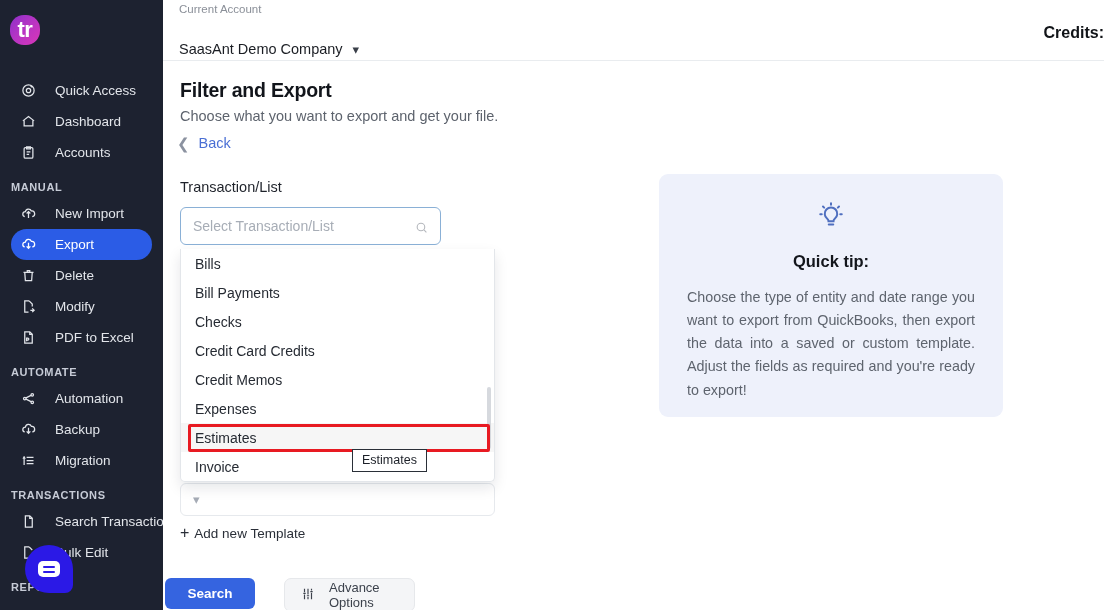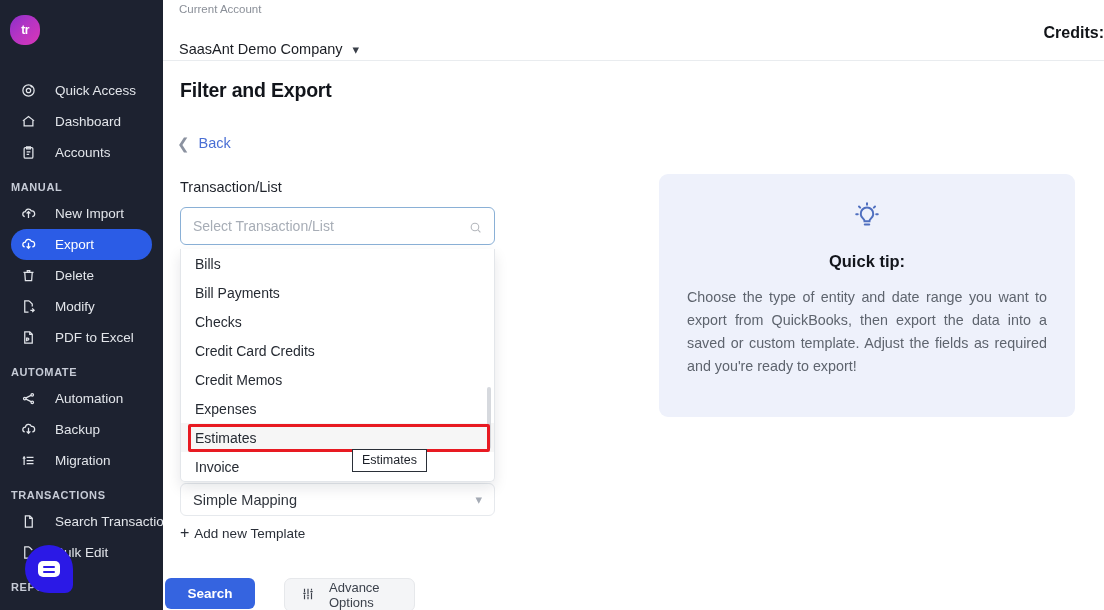--- a/index.html
+++ b/index.html
@@ -16,21 +16,21 @@
     position: absolute; left: 0; top: 0; width: 1104px; height: 61px;
     background: #ffffff; border-bottom: 1px solid #e9ecef;
     display: flex; align-items: center; z-index: 30;
   }
   .brand { width: 163px; height: 61px; background: #1d2230;
            display: flex; align-items: center; padding-left: 10px; }
   .brand-logo {
     width: 30px; height: 30px; border-radius: 14px;
     background: linear-gradient(135deg, #8b2fc9 0%, #b534c4 45%, #d936b8 100%);
     display: flex; align-items: center; justify-content: center;
-    color: #fff; font-size: 12px; font-weight: bold; letter-spacing: -0.5px;
+    color: #fff; font-size: 22px; font-weight: bold; letter-spacing: -0.5px;
     flex: none;
   }
   .brand-text { margin-left: 8px; line-height: 1; }
   .brand-saasant { font-size: 11.5px; font-weight: 700; color: #ffffff;
                    letter-spacing: -0.2px; display: block; }
   .brand-transactions { font-size: 17px; font-weight: 700; color: #ffffff;
                         letter-spacing: -0.6px; display: block; margin-top: 1px; }
 
   .acct { margin-left: 16px; line-height: 1.25; display: flex;
           flex-direction: column; justify-content: flex-start; gap: 24px; }
@@ -91,21 +91,21 @@
               font-size: 14.5px; color: #5d636d; }
   .back-link { position: absolute; left: 14px; top: 74px;
                display: flex; align-items: center; gap: 9px;
                font-size: 14.5px; color: #4a6fd4; cursor: pointer; }
   .back-chev { color: #8b92a0; font-size: 15px; line-height: 1; }
 
   .field-label { position: absolute; left: 17px; top: 118px;
                  font-size: 14.5px; color: #1e222a; }
 
   .select-box {
-    position: absolute; left: 180px; top: 207px; width: 315px; height: 38px;
+    position: absolute; left: 180px; top: 207px; width: 261px; height: 38px;
     border: 1px solid #8ab0d6; border-radius: 6px; background: #fff;
     display: flex; align-items: center; padding: 0 12px; z-index: 12;
   }
   .select-ph { font-size: 14px; color: #a7adb6; flex: 1; }
   .mag { width: 13px; height: 13px; opacity: .55; }
 
   
   .dropdown {
     position: absolute; left: 180px; top: 249px; width: 315px; height: 233px;
     background: #fff; border: 1px solid #e3e6ea; border-top: none;
@@ -158,21 +158,21 @@
   }
   .btn-adv {
     position: absolute; left: 284px; top: 578px; width: 131px; height: 34px;
     background: #f4f5f7; border: 1px solid #e6e8eb; border-radius: 7px;
     display: flex; align-items: center; gap: 14px; padding-left: 16px;
     font-size: 13px; color: #3c424c; cursor: pointer; font-family: inherit;
   }
 
   
   .tip-card {
-    position: absolute; left: 659px; top: 174px; width: 416px; height: 243px;
+    position: absolute; left: 659px; top: 174px; width: 344px; height: 243px;
     background: #eef1fb; border-radius: 9px; padding: 26px 28px;
     text-align: center;
   }
   .tip-title { margin-top: 18px; font-size: 16.5px; font-weight: bold;
                color: #13161c; }
   .tip-body { margin-top: 15px; font-size: 14.3px; line-height: 1.62;
               color: #5e646e; text-align: justify; text-align-last: left; }
   .bulb { display: block; margin: 0 auto; }
 </style>
 </head>
@@ -336,20 +336,21 @@
     <div class="nav-section">REPORTS</div>
   </div>
 
   <div class="chat-bubble">
     <span class="glyph"></span>
   </div>
 
   <div class="main">
 
     <div class="page-title">Filter and Export</div>
+    <div class="page-sub">Choose what you want to export and get your file.</div>
 
     <div class="back-link">
       <span class="back-chev">❮</span>
       <span>Back</span>
     </div>
 
     <div class="field-label">Transaction/List</div>
   </div>
 
   <div class="tpl-ghost"></div>
@@ -371,21 +372,20 @@
     <div class="dd-item">Expenses</div>
     <div class="dd-item hl">Estimates</div>
     <div class="dd-item">Invoice</div>
     <div class="dd-scroll"></div>
   </div>
 
   <div class="redbox"></div>
   <div class="tooltip">Estimates</div>
 
   <div class="tpl-select">
-    <span class="tpl-val">Simple Mapping</span>
     <span class="tpl-chev">▾</span>
   </div>
 
   <div class="add-tpl">
     <span class="add-plus">+</span>
     <span>Add new Template</span>
   </div>
 
   <button class="btn-search">Search</button>
 

